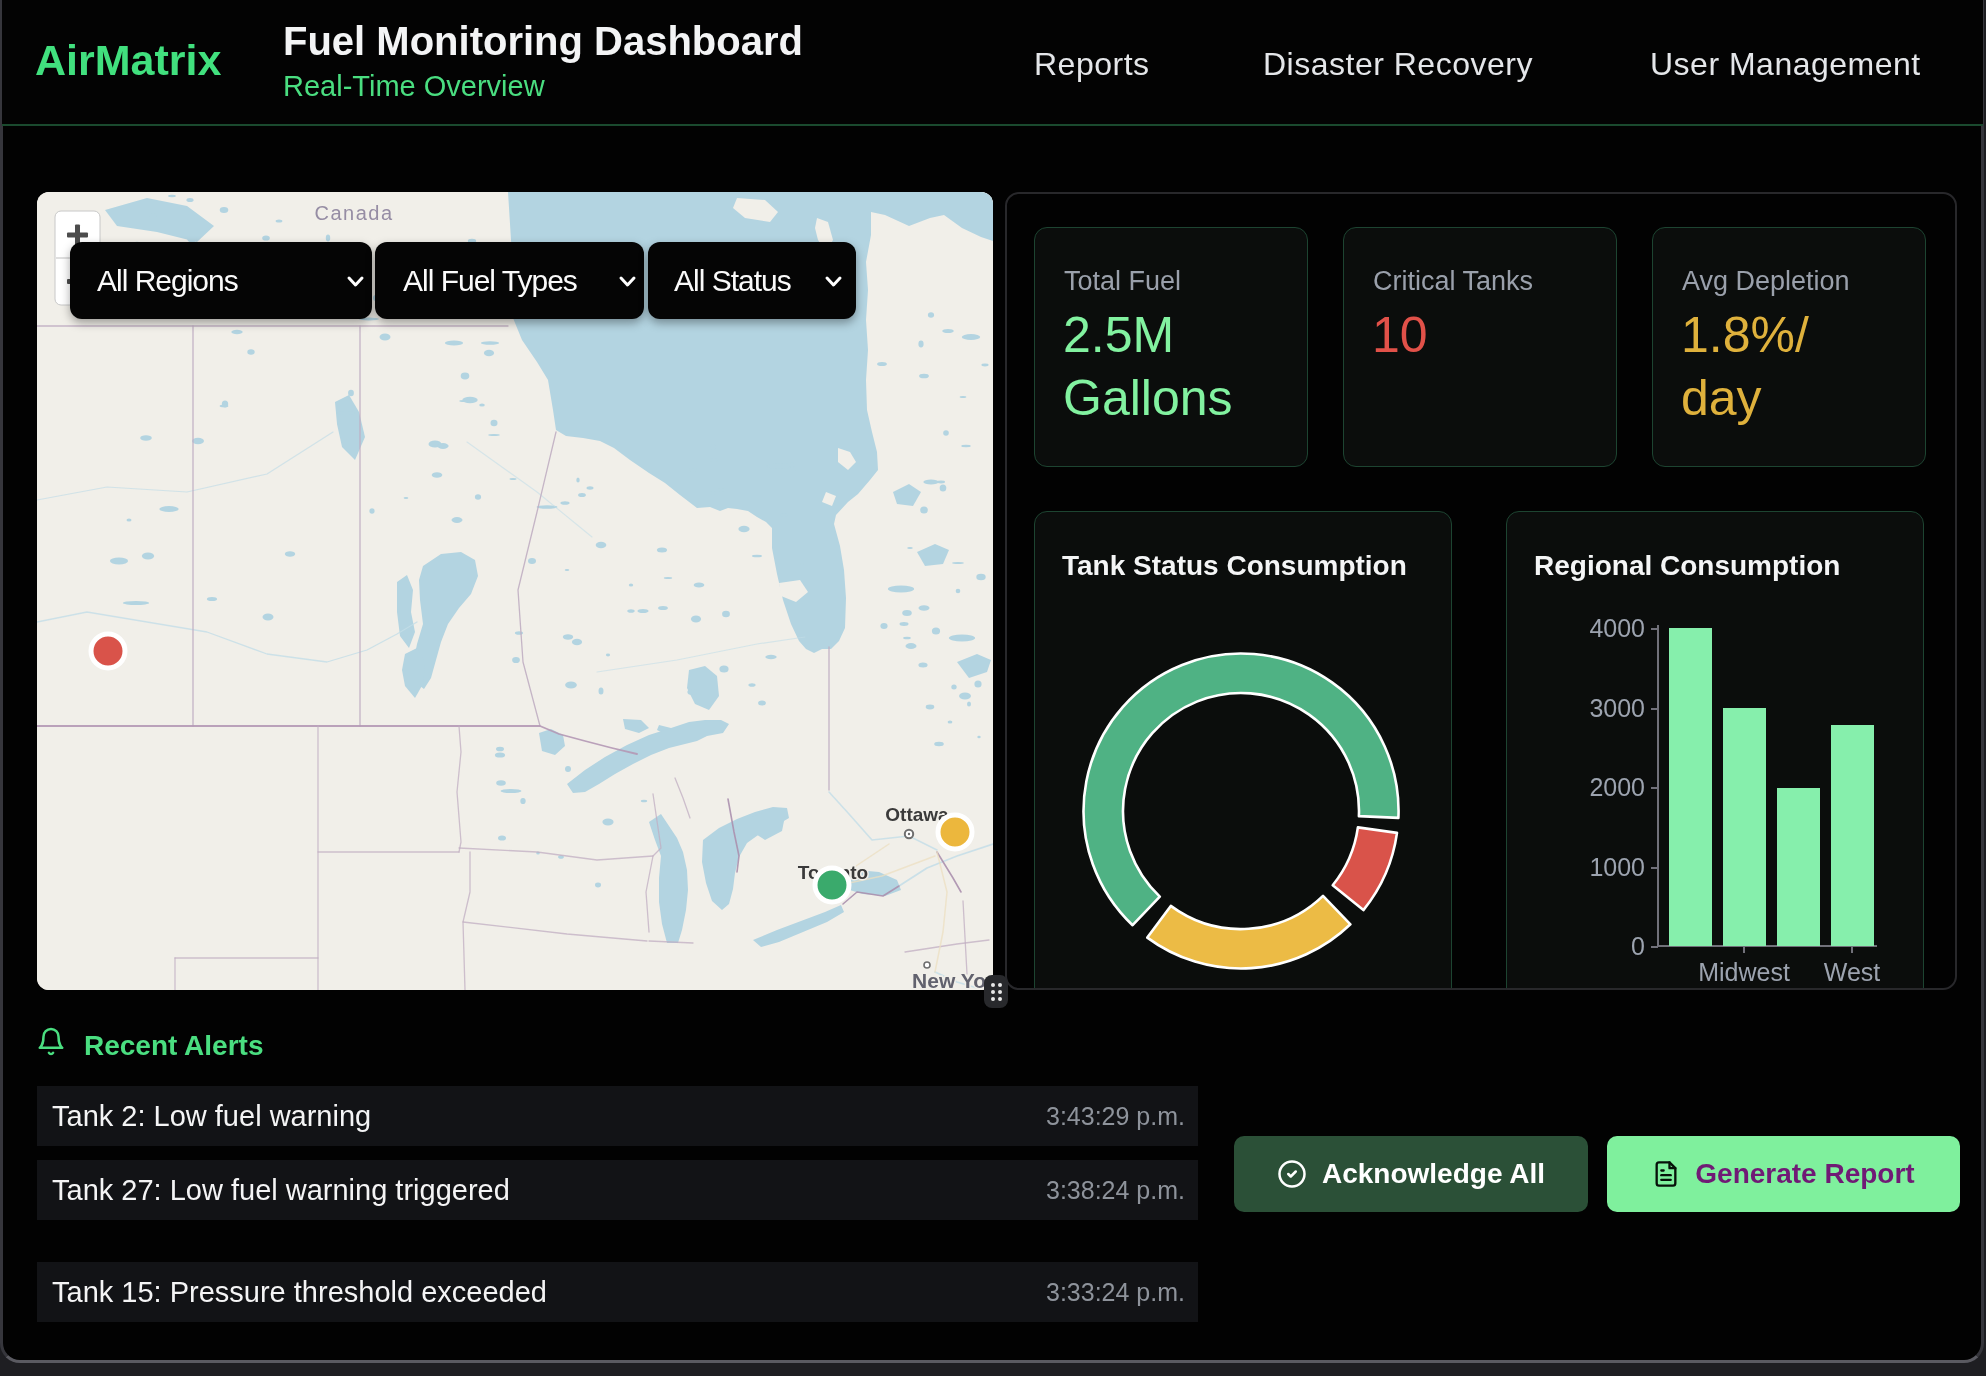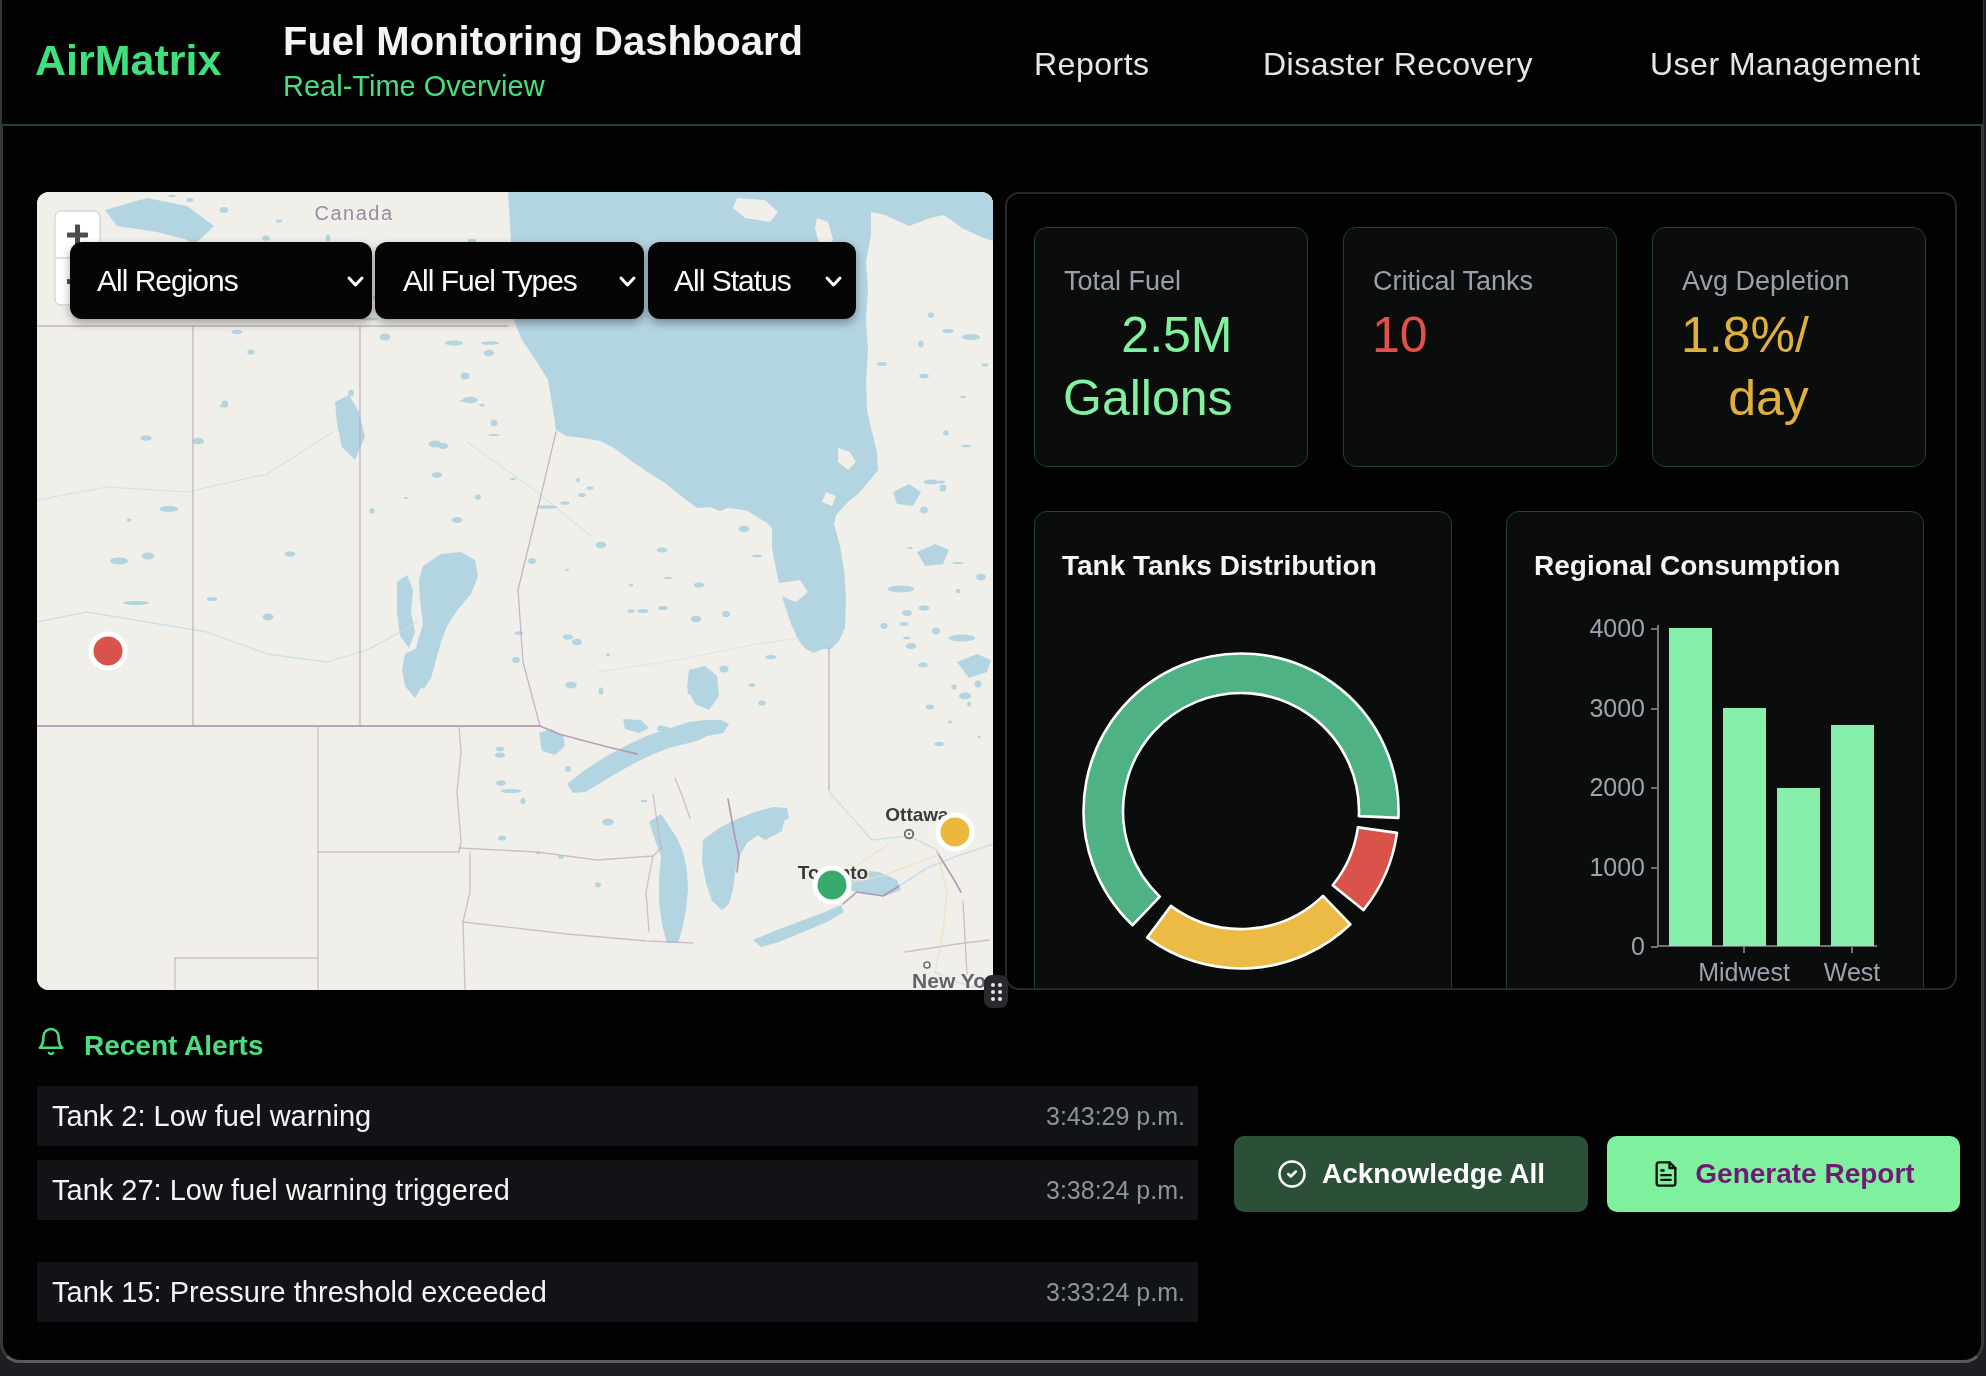--- a/index.html
+++ b/index.html
@@ -5,21 +5,21 @@
 .abs{position:absolute;}
 #win{left:0;top:-22px;width:1984px;height:1385px;background:#020202;border-left:3px solid #36363c;border-right:3px solid #36363c;border-bottom:3px solid #5a5a61;border-top:none;border-radius:20px;overflow:hidden;}
 #hdr{left:2px;top:0;width:1981px;height:126px;background:#030303;border-bottom:2px solid #1a4a2e;}
 #logo{left:35px;top:36px;font-size:43px;font-weight:bold;color:#41e07e;}
 #title{left:283px;top:19px;font-size:40px;font-weight:bold;color:#f3f4f5;}
 #subtitle{left:283px;top:70px;font-size:29px;color:#4ade80;}
 .nav{top:46px;font-size:32px;letter-spacing:.5px;color:#e4e6e9;}
 #map{left:37px;top:192px;width:956px;height:798px;border-radius:12px;overflow:hidden;background:#f1efe9;}
 .dd{top:242px;height:77px;background:#050505;border-radius:12px;color:#fafafa;font-size:30px;letter-spacing:-1px;font-weight:500;display:flex;align-items:center;box-shadow:0 4px 10px rgba(0,0,0,.35);}
 .dd svg{position:absolute;top:31px;}
-#panel{left:1005px;top:192px;width:952px;height:798px;border:2px solid #28282b;border-radius:14px;overflow:hidden;text-align:right;}
+#panel{left:1005px;top:192px;width:952px;height:798px;border:2px solid #28282b;border-radius:14px;overflow:hidden;}
 .scard{position:absolute;top:33px;width:274px;height:240px;background:#0b0d0c;border:1.5px solid #1d4431;border-radius:13px;}
 .slabel{position:absolute;left:29px;top:38px;font-size:27px;font-weight:500;color:#9aa0ab;}
 .sval{position:absolute;left:28px;top:76px;font-size:50px;font-weight:normal;line-height:63px;}
 .ccard{position:absolute;top:317px;width:418px;height:500px;background:#0b0d0c;border:1.5px solid #1d4431;border-radius:13px;}
 .ctitle{position:absolute;left:27px;top:38px;font-size:28px;font-weight:bold;color:#f4f5f6;}
 #grip{left:984px;top:975px;width:24px;height:33px;background:#28292c;border-radius:8px;}
 #grip i{position:absolute;width:4px;height:4px;border-radius:50%;background:#e8e8e8;}
 #ralerts{left:84px;top:1030px;font-size:28px;font-weight:bold;color:#4ade80;}
 .arow{left:37px;width:1161px;height:60px;background:#121316;border-radius:0;color:#f4f4f5;font-size:29px;display:flex;align-items:center;padding:0 13px 0 15px;}
 .arow span{margin-left:auto;color:#8e939b;font-size:25px;}
@@ -279,21 +279,21 @@
     </div>
   <div class="scard" style="left:336px;">
       <div class="slabel">Critical Tanks</div>
       <div class="sval" style="color:#e15149;">10</div>
     </div>
   <div class="scard" style="left:645px;">
       <div class="slabel">Avg Depletion</div>
       <div class="sval" style="color:#dfb13c;">1.8%/<br>day</div>
     </div>
   <div class="ccard" style="left:27px;">
-      <div class="ctitle">Tank Tanks Distribution</div>
+      <div class="ctitle">Tank Status Consumption</div>
       <svg style="position:absolute;left:0;top:0" width="418" height="481" viewBox="0 0 418 481">
 <path d="M97.6 413.2 A157.5 157.5 0 1 1 363.4 305.9 L323.9 304.1 A118 118 0 1 0 124.8 384.6 Z" fill="#4fb284" stroke="#fff" stroke-width="2.6" stroke-linejoin="round"></path>
 <path d="M362.0 320.9 A157.5 157.5 0 0 1 328.4 398.1 L297.7 373.3 A118 118 0 0 0 322.9 315.4 Z" fill="#d9534a" stroke="#fff" stroke-width="2.6" stroke-linejoin="round"></path>
 <path d="M315.4 412.3 A157.5 157.5 0 0 1 112.3 425.6 L135.8 393.9 A118 118 0 0 0 288.0 383.9 Z" fill="#ecbb45" stroke="#fff" stroke-width="2.6" stroke-linejoin="round"></path>
 </svg>
     </div>
   <div class="ccard" style="left:499px;">
       <div class="ctitle">Regional Consumption</div>
       <svg style="position:absolute;left:0;top:0" width="418" height="481" viewBox="0 0 418 481">
 <line x1="151" y1="113" x2="151" y2="434" stroke="#71717a" stroke-width="2"></line>

